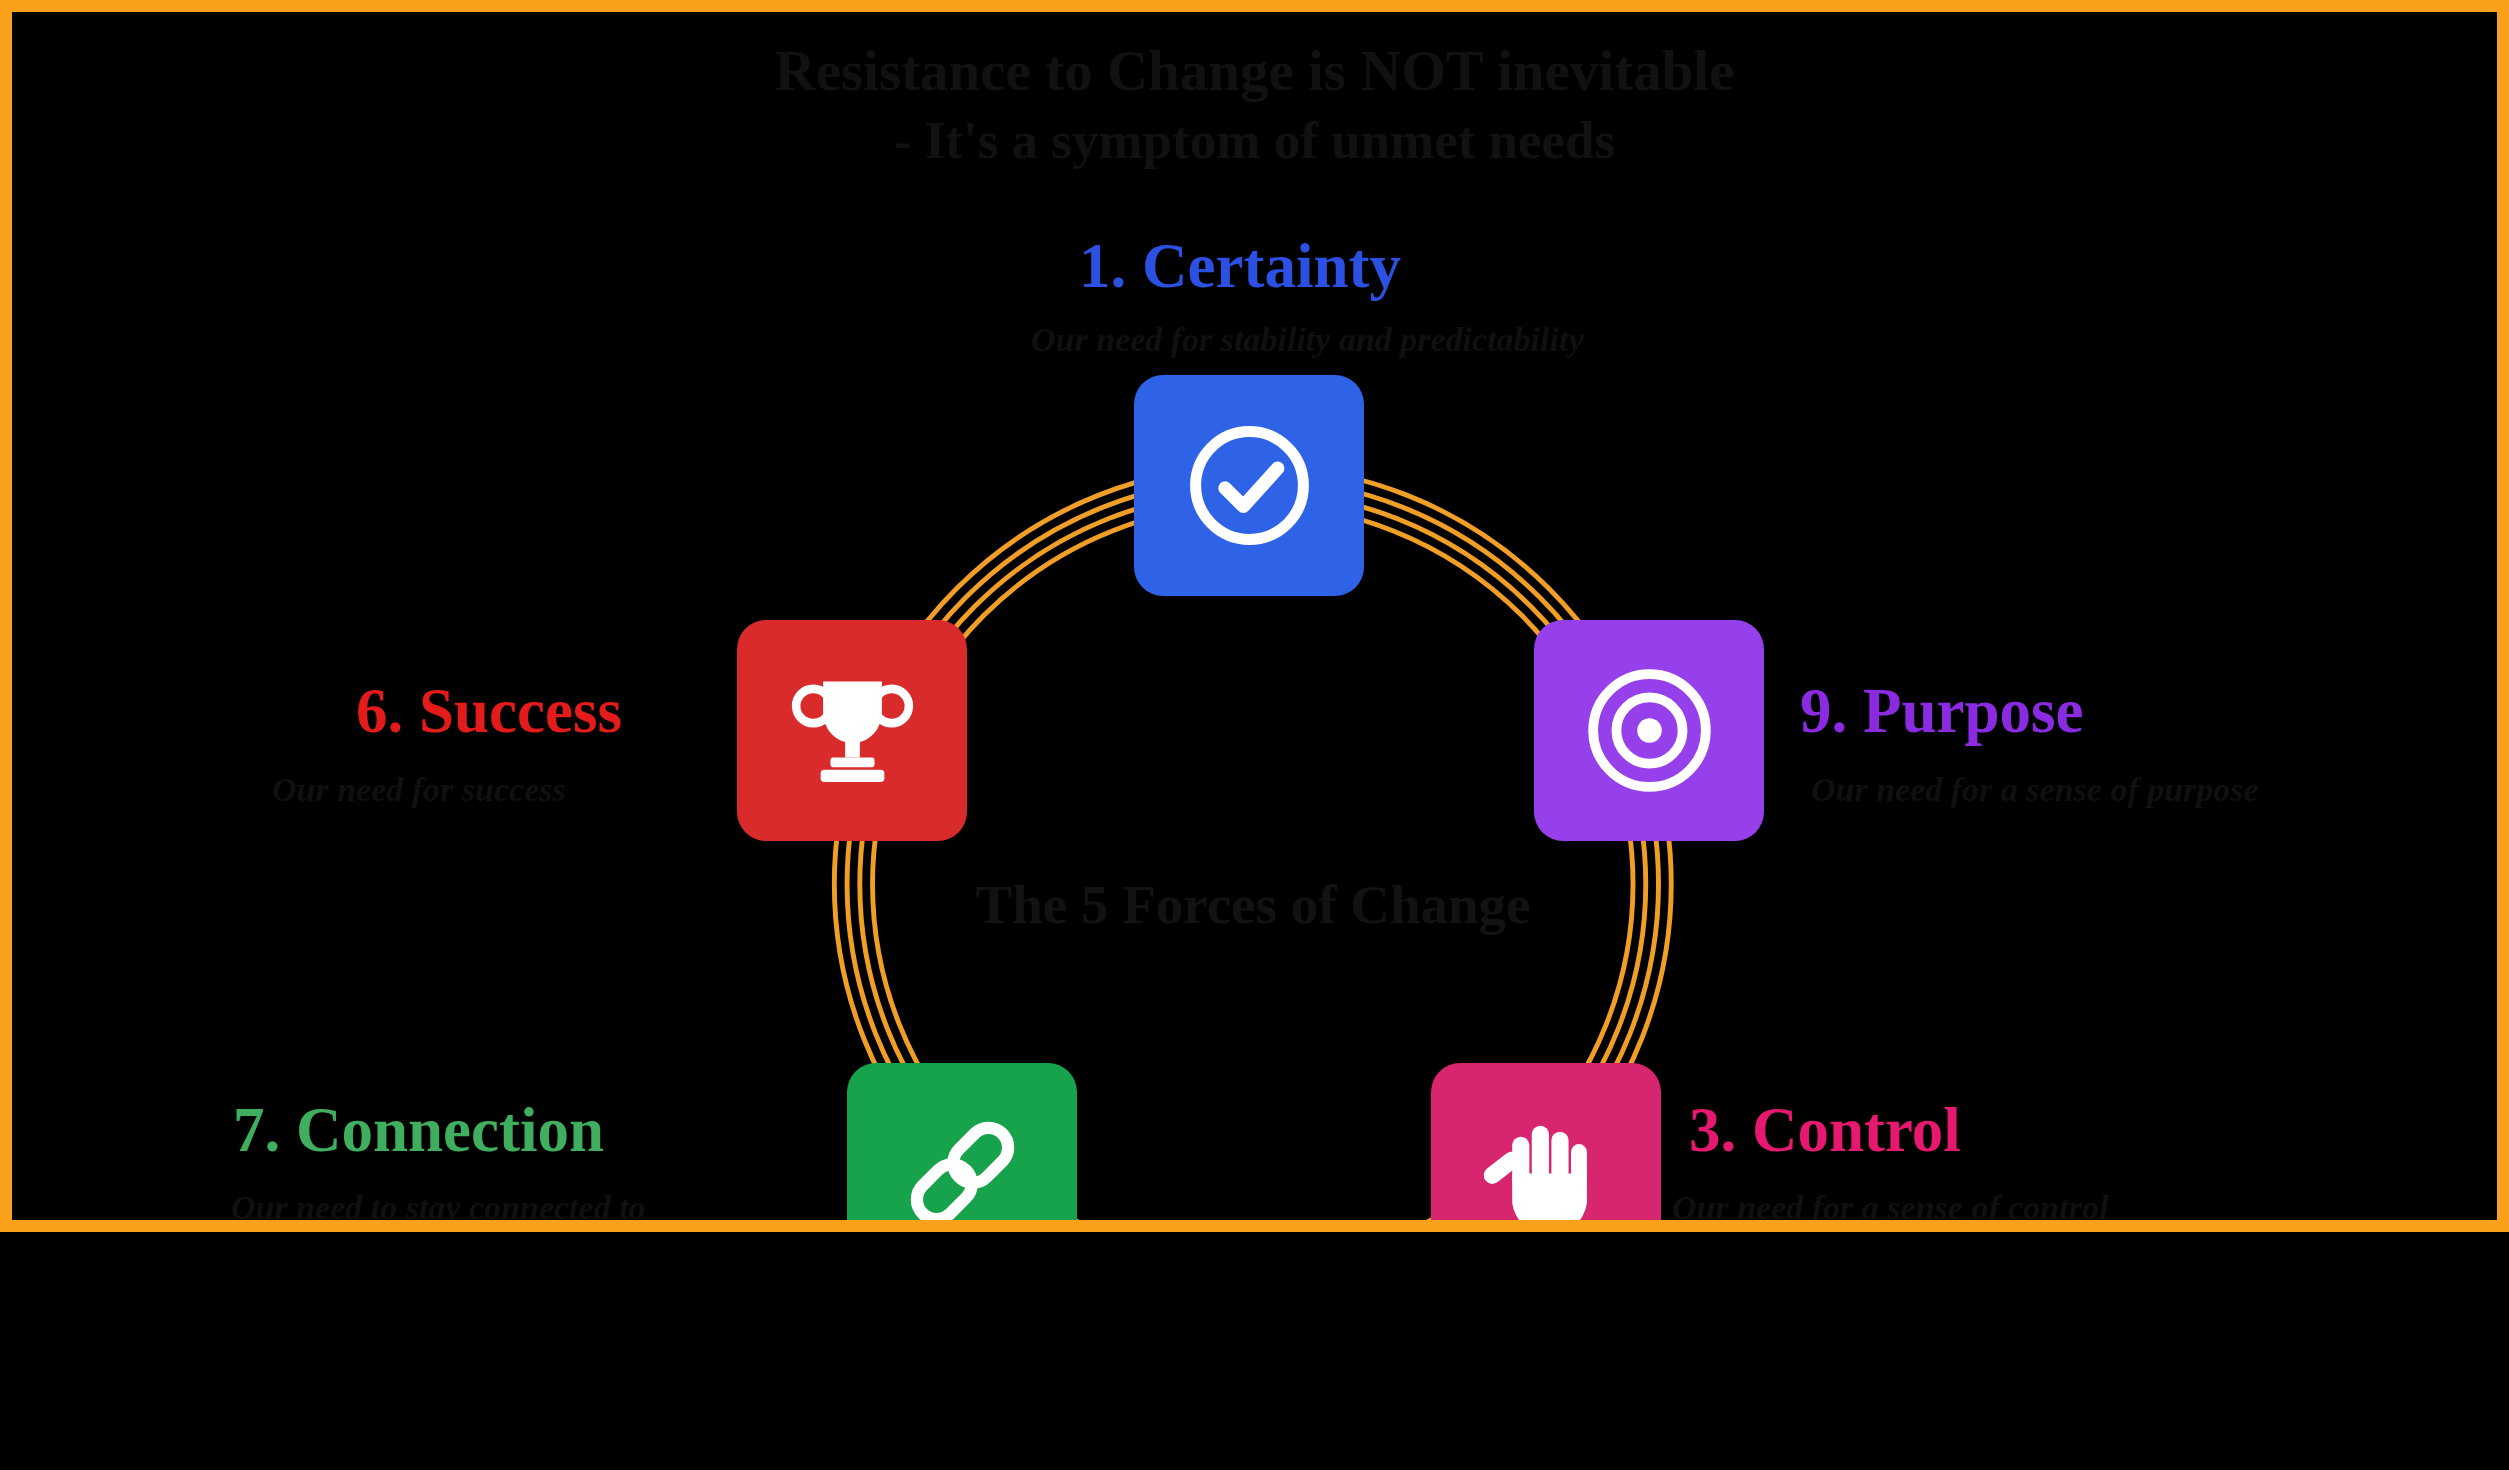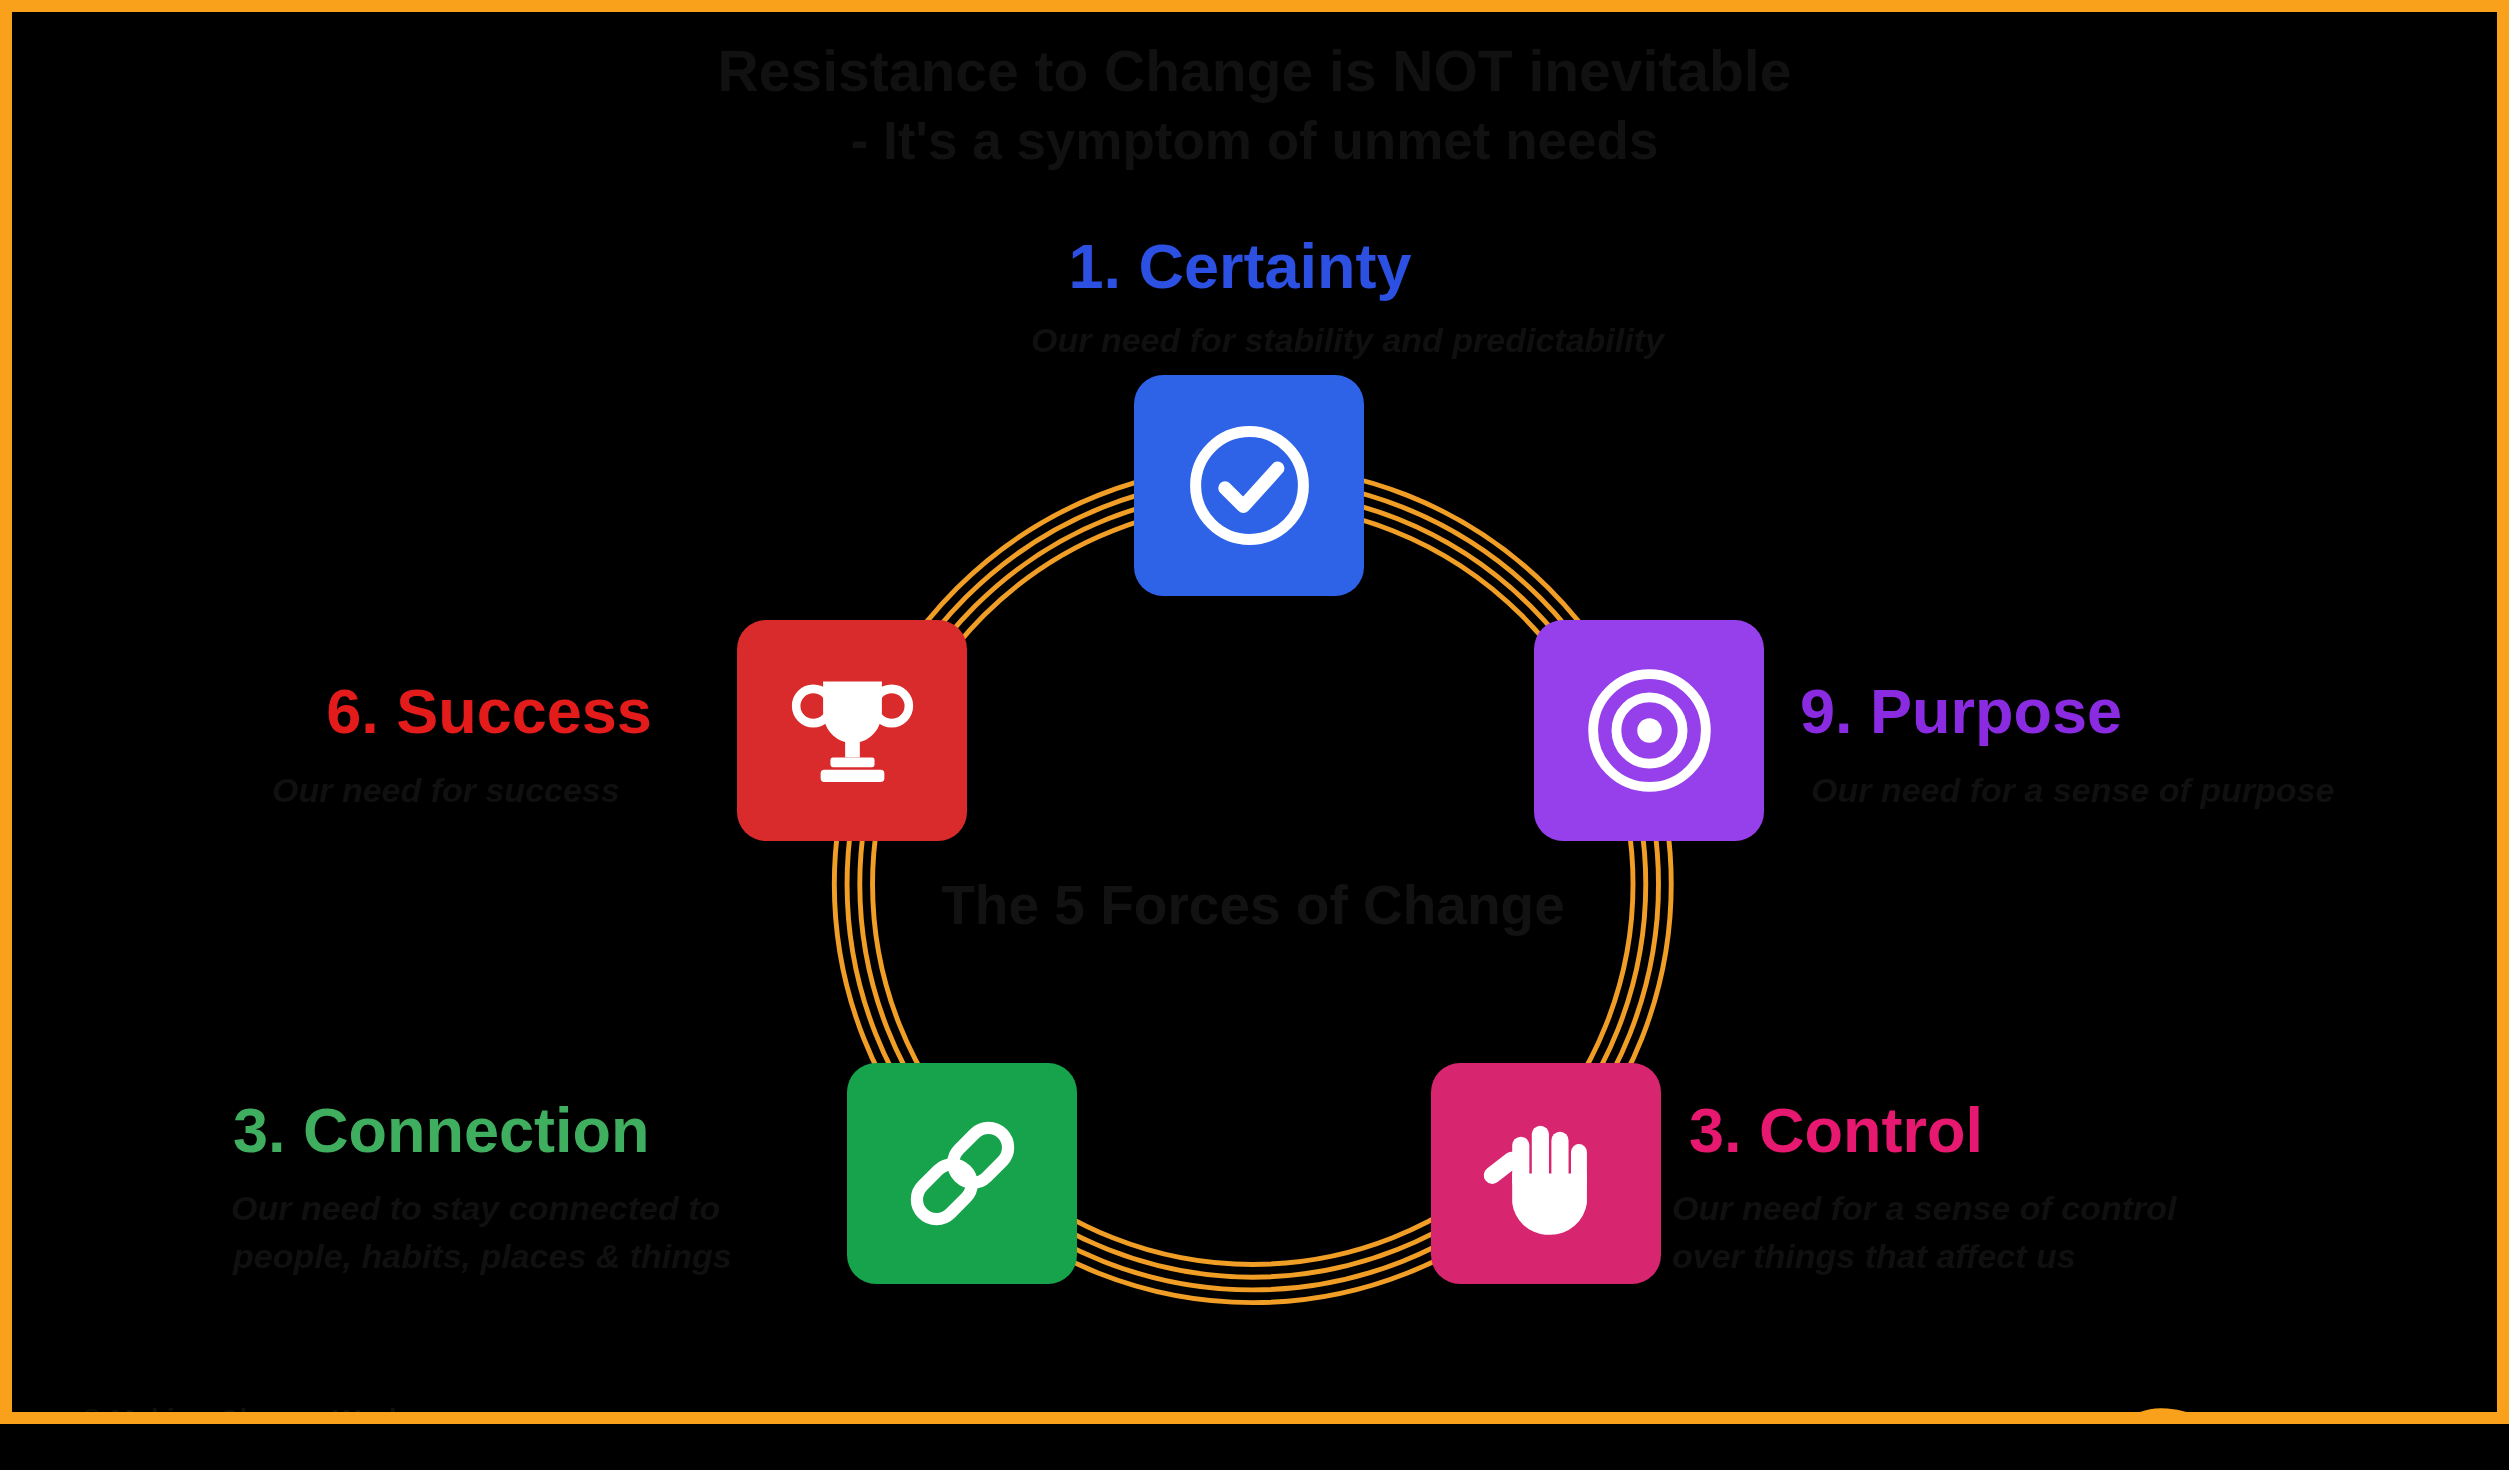--- a/index.html
+++ b/index.html
@@ -1,23 +1,23 @@
 <!DOCTYPE html>
 <html><head>
 <meta charset="utf-8">
 <style>
   html,body{margin:0;padding:0;background:#000;}
   #canvas{
     position:relative;
-    width:2509px;height:1424px;
+    width:2509px;height:1232px;
     background:#000;
     border:12.7px solid #F9A11B;
     box-sizing:border-box;
     overflow:hidden;
-    font-family:Liberation Sans, sans-serif;
+    font-family:Liberation Serif, serif;
   }
   .abs{position:absolute;}
   .main-title{left:0;right:0;text-align:center;font-weight:700;color:#111111;white-space:nowrap;}
   .t1{top:25.5px;font-size:57px;}
   .t2{top:98px;font-size:53px;}
   .heading{font-weight:700;font-size:63px;white-space:nowrap;}
   .subtitle{font-size:34px;font-style:italic;font-weight:600;color:#101010;white-space:nowrap;}
   .tile{
     width:230px;height:221px;border-radius:29px;
     display:flex;align-items:center;justify-content:center;
@@ -84,21 +84,21 @@
         <rect x="32" y="30" width="14" height="44" rx="7"></rect>
         <rect x="48" y="21" width="14" height="52" rx="7"></rect>
         <rect x="64" y="26" width="14" height="48" rx="7"></rect>
         <rect x="80" y="36" width="13" height="38" rx="6.5"></rect>
         <rect x="10" y="52" width="34" height="14" rx="7" transform="rotate(-38 20 62)"></rect>
         <path d="M32 60 h61 v24 a30 30 0 0 1 -30 26 h-4 a30 30 0 0 1 -27 -26 z"></path>
       </g>
     </svg>
   </div>
 
-  <div class="abs heading c-connection" style="left:221px;top:1082px;">3. Connection</div>
+  <div class="abs heading c-connection" style="left:221px;top:1082px;">7. Connection</div>
   <div class="abs subtitle" style="left:219px;top:1177px;">Our need to stay connected to</div>
   <div class="abs subtitle" style="left:221px;top:1225px;">people, habits, places &amp; things</div>
   <div class="abs tile bg-connection" style="left:835px;top:1051px;">
     <svg viewBox="0 0 120 120">
       <g transform="rotate(-45 60 60)" fill="none" stroke="#FFFFFF" stroke-width="10">
         <rect x="14" y="44" width="50" height="32" rx="16"></rect>
         <rect x="56" y="44" width="50" height="32" rx="16"></rect>
       </g>
     </svg>
   </div>

